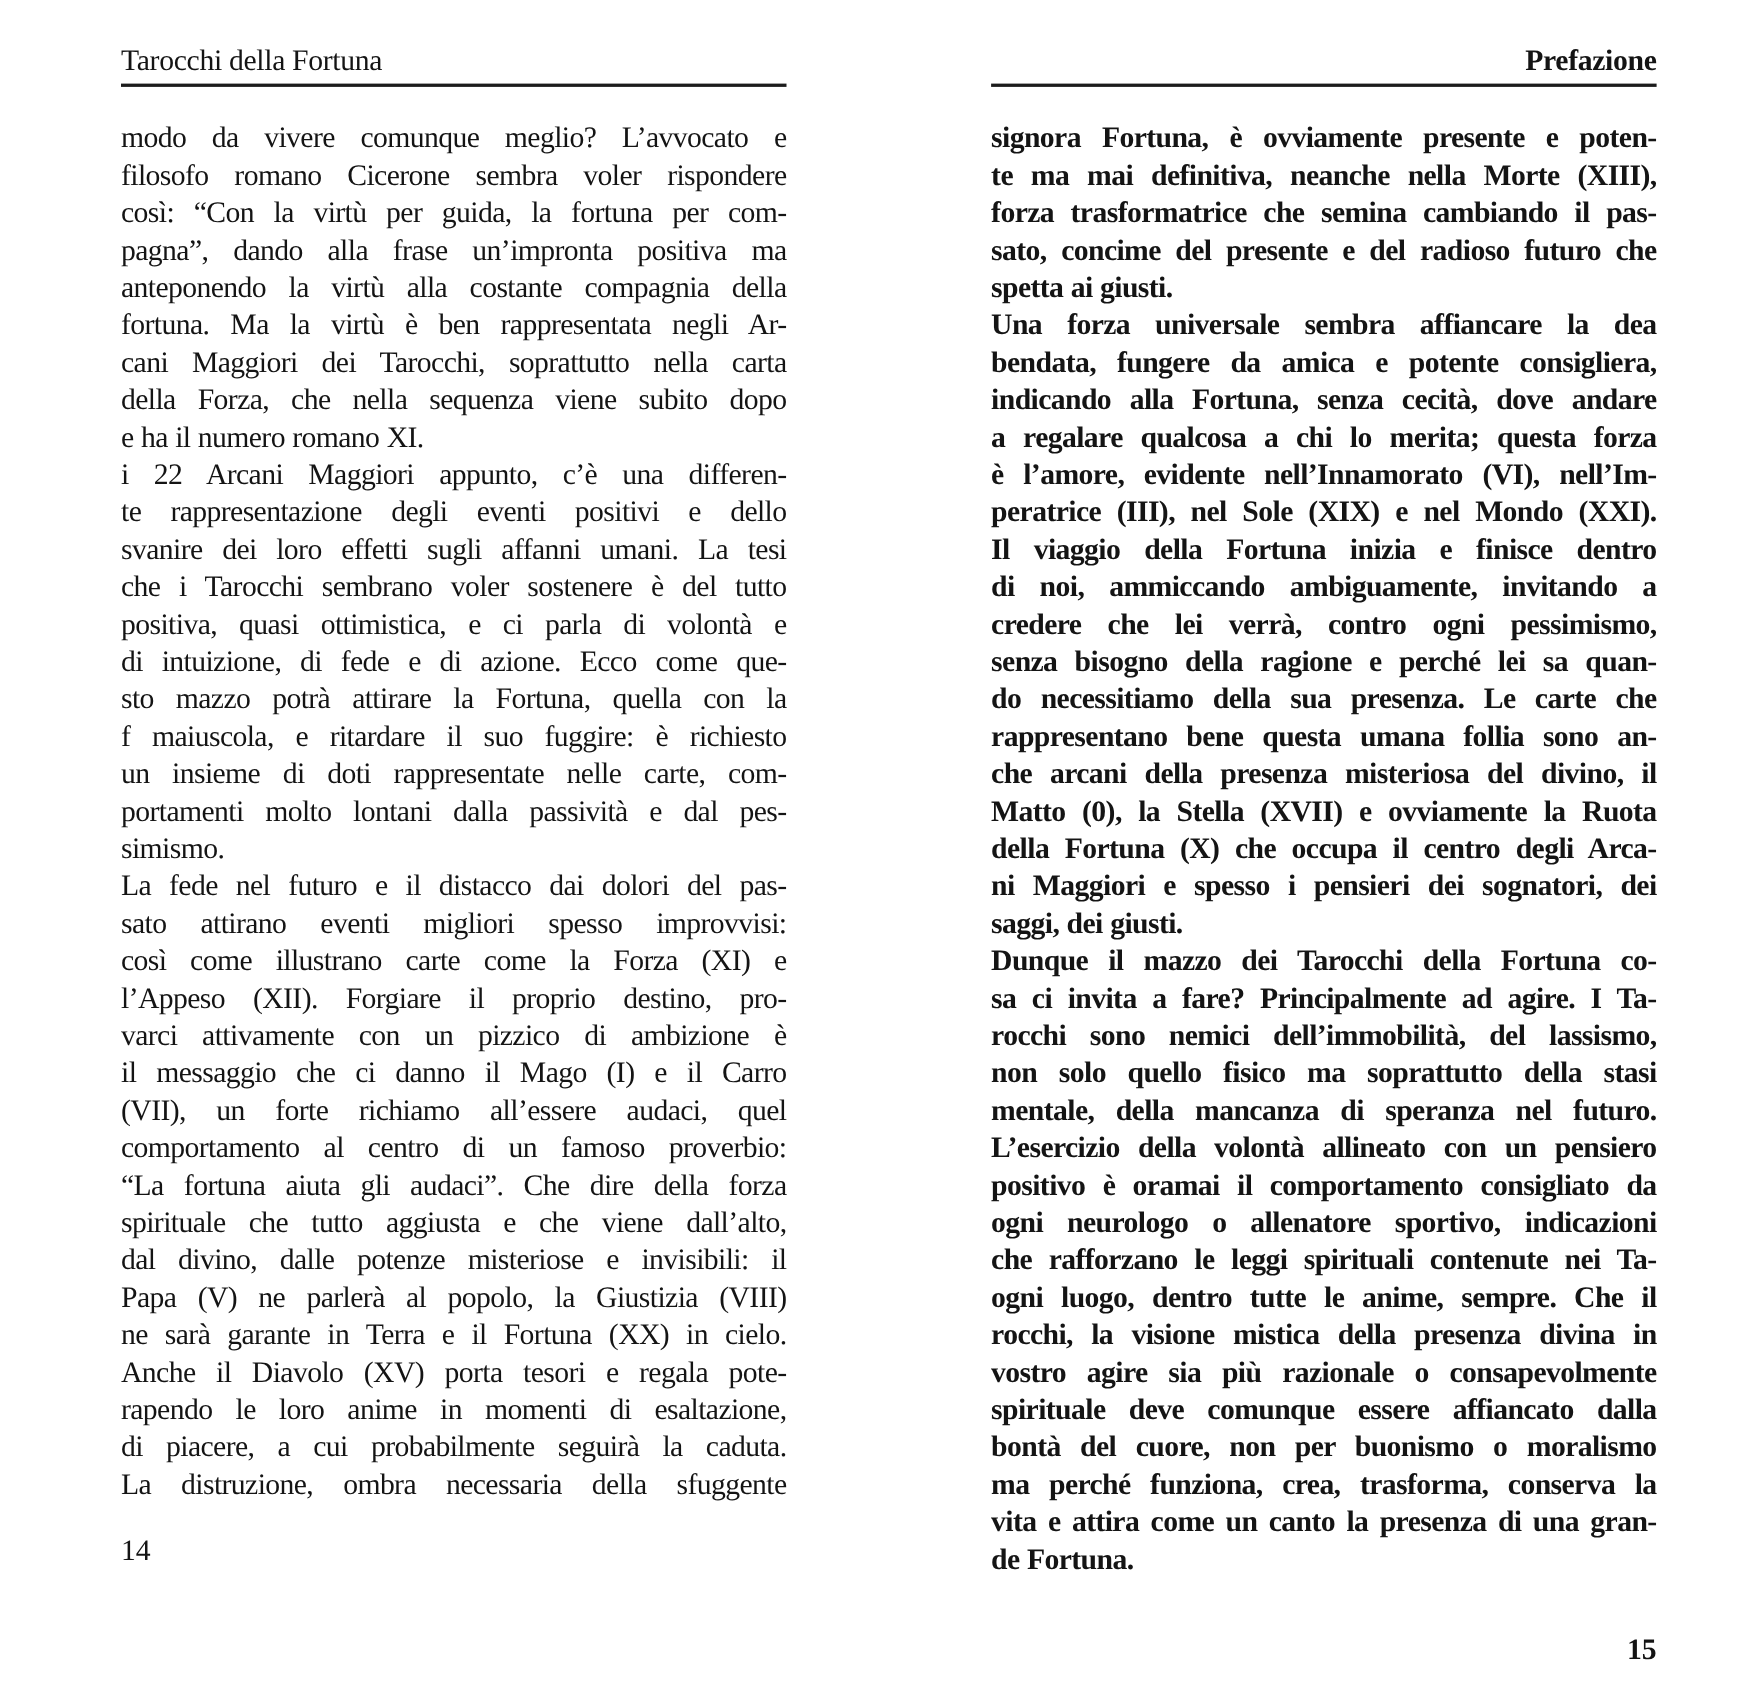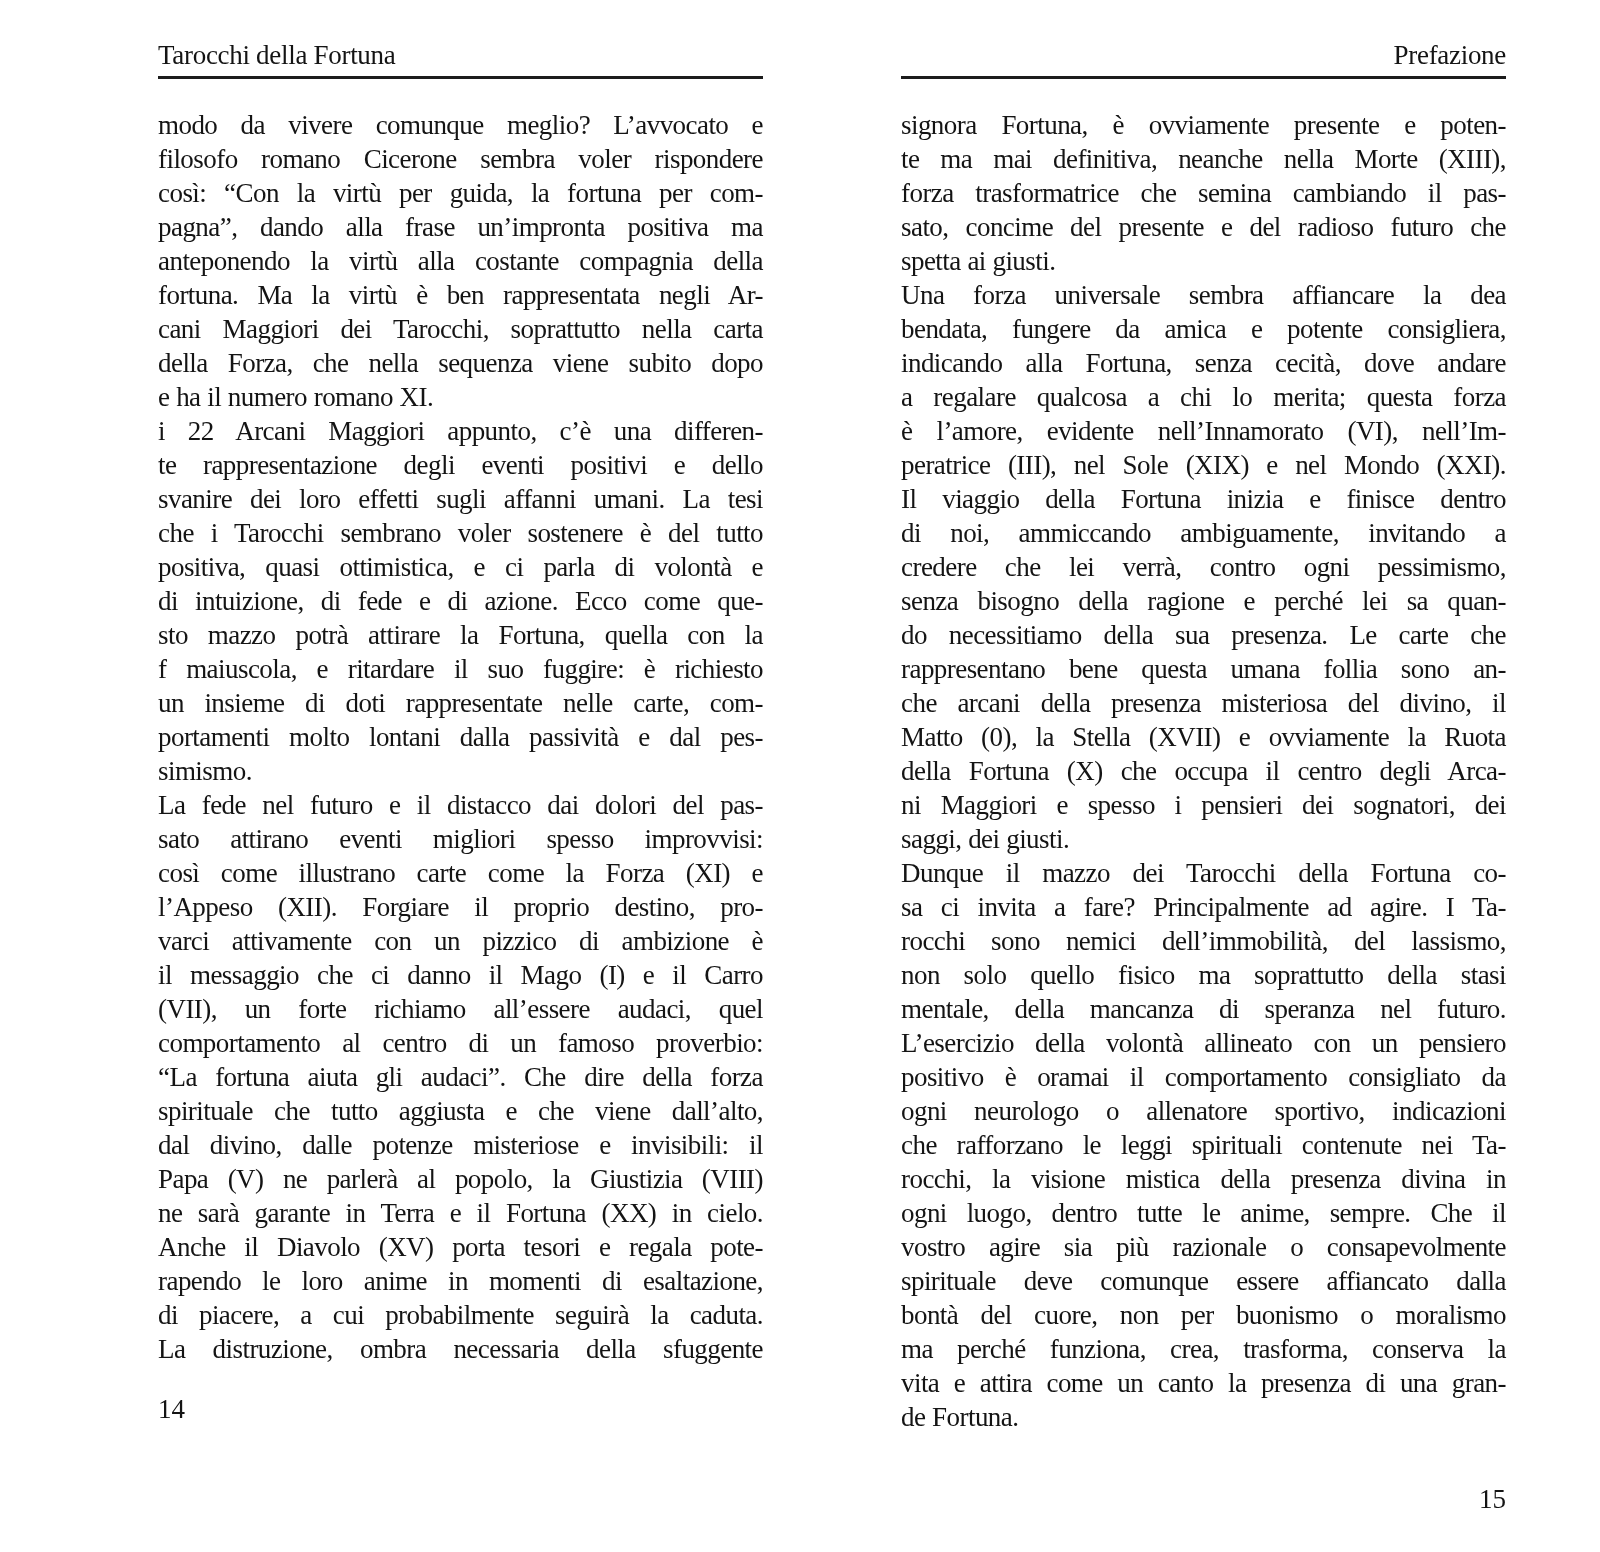--- a/index.html
+++ b/index.html
@@ -14,22 +14,22 @@
     background: #ffffff;
     font-family: "Liberation Serif", "DejaVu Serif", serif;
     color: #141414;
     overflow: hidden;
   }
   .page {
     position: absolute;
     top: 40px;
     width: 605px;
   }
-  .page-left  { left: 110px; margin-left: 48px; }
-  .page-right { left: 901px; }
+  .page-left  { left: 110px; }
+  .page-right { left: 901px; font-weight: bold; }
 
   .running-head {
     font-size: 27px;
     line-height: 30px;
     letter-spacing: -0.3px;
     white-space: nowrap;
   }
   .page-right .running-head { text-align: right; }
 
   .head-rule {
@@ -140,22 +140,22 @@
         <div class="line line-end">saggi, dei giusti.</div>
         <div class="line">Dunque il mazzo dei Tarocchi della Fortuna co-</div>
         <div class="line">sa ci invita a fare? Principalmente ad agire. I Ta-</div>
         <div class="line">rocchi sono nemici dell’immobilità, del lassismo,</div>
         <div class="line">non solo quello fisico ma soprattutto della stasi</div>
         <div class="line">mentale, della mancanza di speranza nel futuro.</div>
         <div class="line">L’esercizio della volontà allineato con un pensiero</div>
         <div class="line">positivo è oramai il comportamento consigliato da</div>
         <div class="line">ogni neurologo o allenatore sportivo, indicazioni</div>
         <div class="line">che rafforzano le leggi spirituali contenute nei Ta-</div>
+        <div class="line">ogni luogo, dentro tutte le anime, sempre. Che il</div>
         <div class="line">rocchi, la visione mistica della presenza divina in</div>
-        <div class="line">ogni luogo, dentro tutte le anime, sempre. Che il</div>
         <div class="line">vostro agire sia più razionale o consapevolmente</div>
         <div class="line">spirituale deve comunque essere affiancato dalla</div>
         <div class="line">bontà del cuore, non per buonismo o moralismo</div>
         <div class="line">ma perché funziona, crea, trasforma, conserva la</div>
         <div class="line">vita e attira come un canto la presenza di una gran-</div>
         <div class="line line-end">de Fortuna.</div>
       </div>
     <div class="folio">15</div>
   </section>
 

